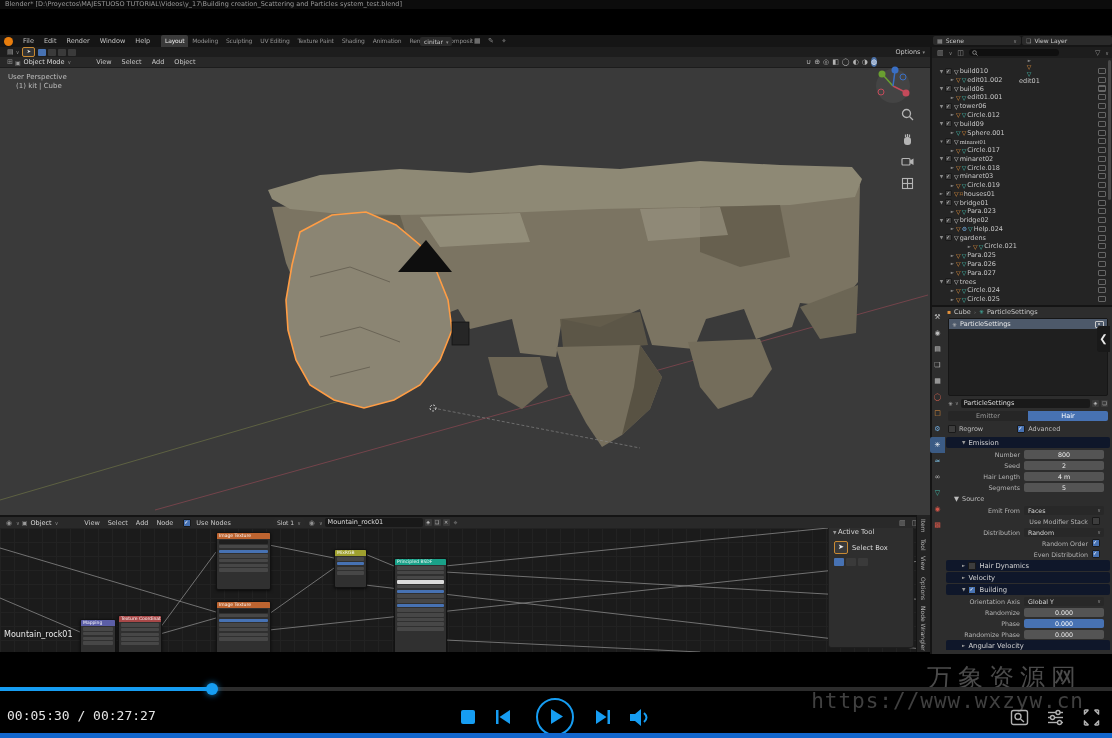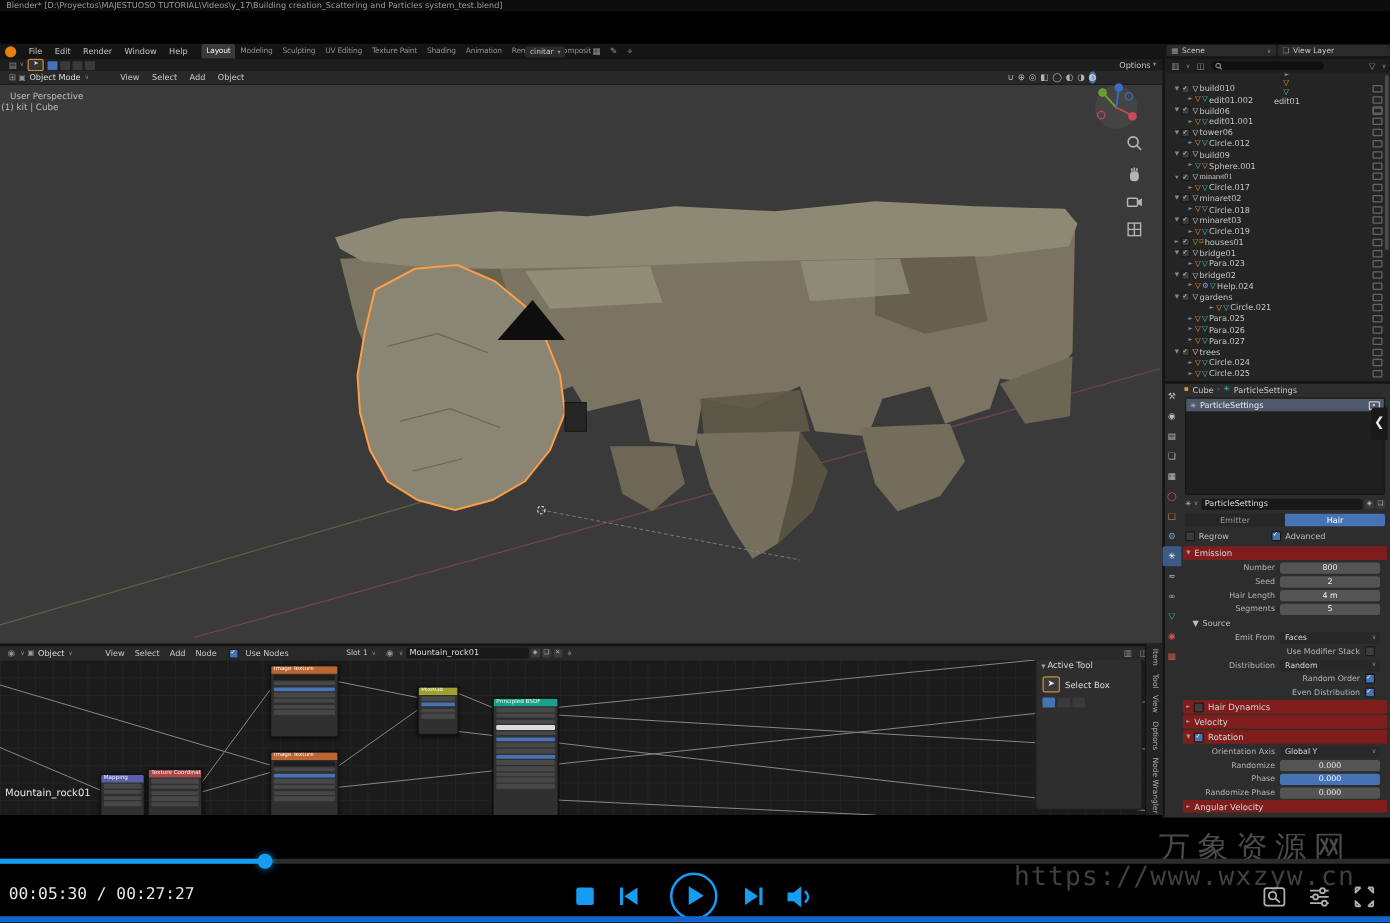--- a/index.html
+++ b/index.html
@@ -63,21 +63,21 @@
   #pr-name .nfield{flex:1;height:9px;background:#191919;border-radius:2px;font-size:6.5px;color:#ddd;padding:0 3px;line-height:9px;}
   .sqicon{width:7px;height:7px;background:#3a3a3a;border-radius:1px;color:#bbb;font-size:5px;line-height:7px;text-align:center;}
   #pr-typetabs{left:948px;top:411px;width:160px;height:10px;display:flex;}
   .ttab{flex:1;font-size:6.5px;text-align:center;line-height:10px;background:#262626;color:#9a9a9a;border-radius:2px 0 0 2px;}
   .ttab.on{background:#4772b3;color:#fff;border-radius:0 2px 2px 0;}
   #pr-regrow{left:948px;top:424px;width:160px;height:10px;display:flex;align-items:center;font-size:6.5px;color:#bdbdbd;}
   .cb{width:6px;height:6px;background:#3d3d3d;border:1px solid #191919;border-radius:1px;position:relative;flex:none;}
   .cb.on{background:#4772b3;}
   .cb.on::after{content:"✓";position:absolute;left:0;top:-1px;font-size:5px;color:#fff;}
   #prop-rows{left:946px;top:436px;width:164px;height:214px;overflow:hidden;}
-  .p-sec{height:11px;display:flex;align-items:center;gap:3px;font-size:6.8px;color:#d5d5d5;background:#7f1d1d;border-radius:2px;margin:1px 0;padding-left:3px;}
+  .p-sec{height:11px;display:flex;align-items:center;gap:3px;font-size:6.8px;color:#d5d5d5;background:#0f172a;border-radius:2px;margin:1px 0;padding-left:16px;}
   .p-sec .arr{font-size:4.5px;color:#9a9a9a;}
   .p-sub{height:11px;display:flex;align-items:center;gap:3px;font-size:6.5px;color:#bdbdbd;padding-left:8px;}
   .p-row{height:10px;display:flex;align-items:center;margin:1px 0;}
   .p-lab{width:74px;text-align:right;font-size:6.3px;color:#b4b4b4;padding-right:4px;flex:none;white-space:nowrap;}
   .p-lab.wide{width:142px;}
   .ctl{flex:1;height:9px;border-radius:2px;font-size:6.3px;line-height:9px;margin-right:6px;}
   .ctl.field{background:#545454;color:#f0f0f0;text-align:center;}
   .ctl.ddn{background:#282828;color:#d5d5d5;padding-left:4px;position:relative;}
   .ctl.ddn::after{content:"∨";position:absolute;right:3px;top:0;font-size:5px;color:#8a8a8a;}
   .ctl.slider{background:#4772b3;color:#fff;text-align:center;}
@@ -238,21 +238,21 @@
       <span class="shicon">◎</span>
       <span class="shicon">◧</span>
       <span class="shicon">◯</span>
       <span class="shicon">◐</span>
       <span class="shicon">◑</span>
       <span class="shicon on">◍</span>
     </div>
   </div>
 
   <span class="abs" id="vp-overlay1" style="left:8px;top:73px">User Perspective</span>
-  <span class="abs" id="vp-overlay2" style="left:1px;top:82px">(1) kit | Cube</span>
+  <span class="abs" id="vp-overlay2" style="left:16px;top:82px">(1) kit | Cube</span>
 
   <svg class="abs" style="left:872px;top:65px;z-index:4" width="42" height="42">
     <circle cx="21" cy="21" r="17" fill="rgba(255,255,255,0.05)"></circle>
     <line x1="21" y1="21" x2="33" y2="27" stroke="#c44a5a" stroke-width="1.5"></line>
       <circle cx="34" cy="28" r="3.5" fill="#c44a5a"></circle>
     <line x1="21" y1="21" x2="11" y2="10" stroke="#6a9f30" stroke-width="1.5"></line>
       <circle cx="10" cy="9" r="3.5" fill="#6a9f30"></circle>
     <line x1="21" y1="21" x2="23" y2="6" stroke="#3a6fc4" stroke-width="1.5"></line>
       <circle cx="23" cy="5" r="3.5" fill="#3a6fc4"></circle>
     <circle cx="9" cy="27" r="3" fill="none" stroke="#c44a5a" stroke-width="1"></circle>
@@ -620,21 +620,21 @@
         <span class="cb"></span>
         <span>Hair Dynamics</span>
       </div>
       <div class="p-sec">
         <span class="arr">►</span>
         <span>Velocity</span>
       </div>
       <div class="p-sec">
         <span class="arr">▼</span>
         <span class="cb on"></span>
-        <span>Rotation</span>
+        <span>Building</span>
       </div>
       <div class="p-row">
         <span class="p-lab">Orientation Axis</span>
         <div class="ctl ddn">Global Y</div>
       </div>
       <div class="p-row">
         <span class="p-lab">Randomize</span>
         <div class="ctl field">0.000</div>
       </div>
       <div class="p-row">

